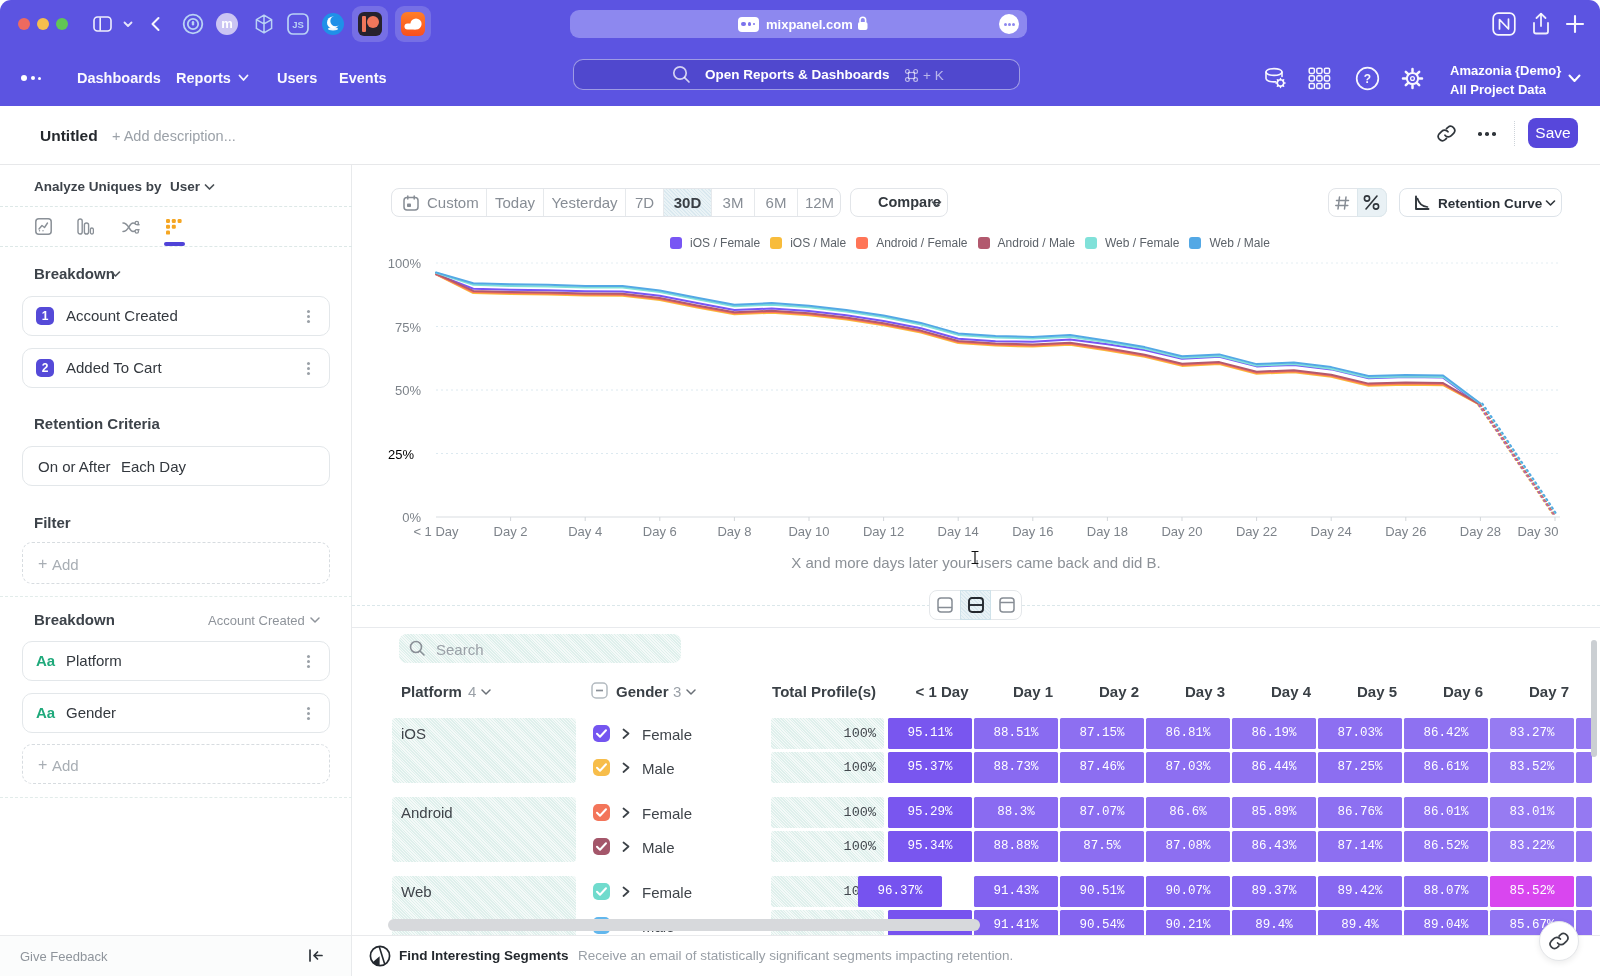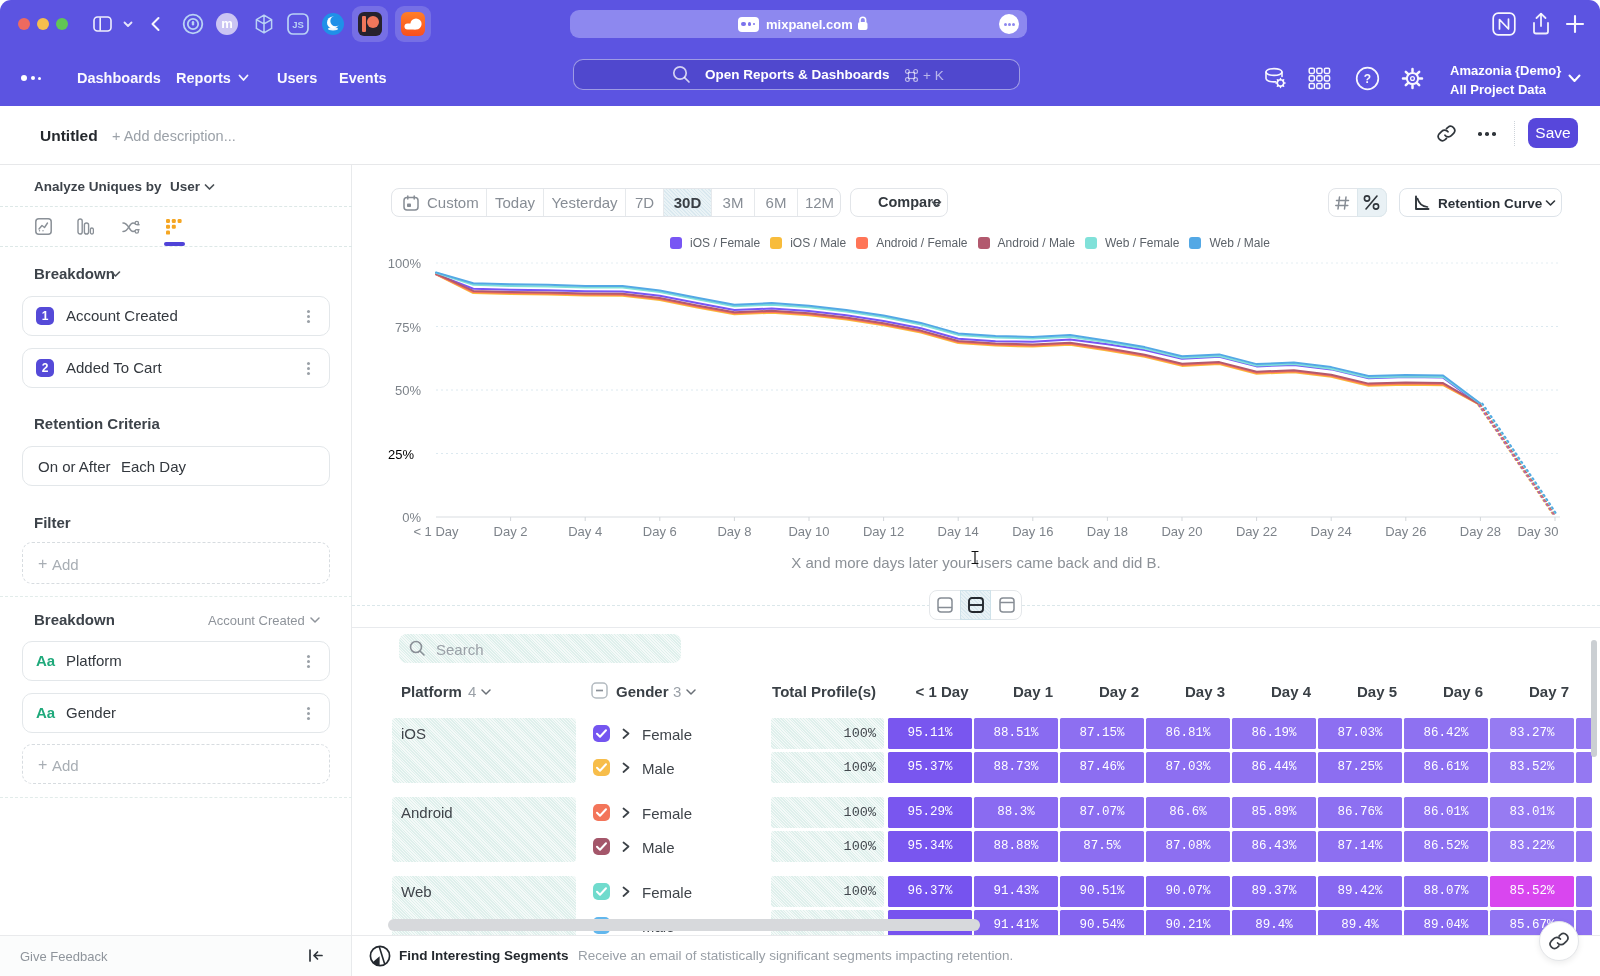--- a/index.html
+++ b/index.html
@@ -473,21 +473,21 @@
 <div class="a" style="left:401px;top:883px;font-size:15px;color:#3f444a;font-weight:400;white-space:nowrap;">Web</div>
 <div class="a" style="left:593px;top:883.0px;width:17px;height:17px;border-radius:5px;background:#70dbcd"><svg width="17" height="17" viewBox="0 0 17 17" fill="none">
       <path d="M4 8.7l3 3 6-6.5" stroke="#fff" stroke-width="2" stroke-linecap="round" stroke-linejoin="round"></path>
     </svg></div>
 <svg class="a" style="left:622px;top:886.0px;" width="9" height="11" viewBox="0 0 9 11" fill="none">
     <path d="M1.5 1.5l5 4-5 4.5" stroke="#3c4248" stroke-width="1.7" stroke-linecap="round" stroke-linejoin="round"></path>
   </svg>
 <div class="a" style="left:642px;top:883.5px;font-size:15px;color:#3f444a;font-weight:400;white-space:nowrap;">Female</div>
 <div class="a hatch" style="left:771px;top:876px;width:113px;height:31px;border-radius:3px"></div>
 <div class="a mono" style="left:771px;top:883.5px;width:105px;text-align:right;font-size:13.5px;color:#42474d">100%</div>
-<div class="cellp" style="left:888px;top:876px;width:84px;height:31px;line-height:31px;background:rgb(118,83,239)">96.37%</div>
+<div class="cellp" style="left:858px;top:876px;width:84px;height:31px;line-height:31px;background:rgb(118,83,239)">96.37%</div>
 <div class="cellp" style="left:974px;top:876px;width:84px;height:31px;line-height:31px;background:rgb(130,98,240)">91.43%</div>
 <div class="cellp" style="left:1060px;top:876px;width:84px;height:31px;line-height:31px;background:rgb(132,100,240)">90.51%</div>
 <div class="cellp" style="left:1146px;top:876px;width:84px;height:31px;line-height:31px;background:rgb(133,102,240)">90.07%</div>
 <div class="cellp" style="left:1232px;top:876px;width:84px;height:31px;line-height:31px;background:rgb(135,104,241)">89.37%</div>
 <div class="cellp" style="left:1318px;top:876px;width:84px;height:31px;line-height:31px;background:rgb(135,104,240)">89.42%</div>
 <div class="cellp" style="left:1404px;top:876px;width:84px;height:31px;line-height:31px;background:rgb(138,108,241)">88.07%</div>
 <div class="cellp" style="left:1490px;top:876px;width:84px;height:31px;line-height:31px;background:#d946ef">85.52%</div>
 <div class="cellp" style="left:1576px;top:876px;width:16px;height:31px;line-height:31px;background:rgb(143,113,241)"></div>
 <div class="a" style="left:593px;top:917.0px;width:17px;height:17px;border-radius:5px;background:#62b7ed"><svg width="17" height="17" viewBox="0 0 17 17" fill="none">
       <path d="M4 8.7l3 3 6-6.5" stroke="#fff" stroke-width="2" stroke-linecap="round" stroke-linejoin="round"></path>

